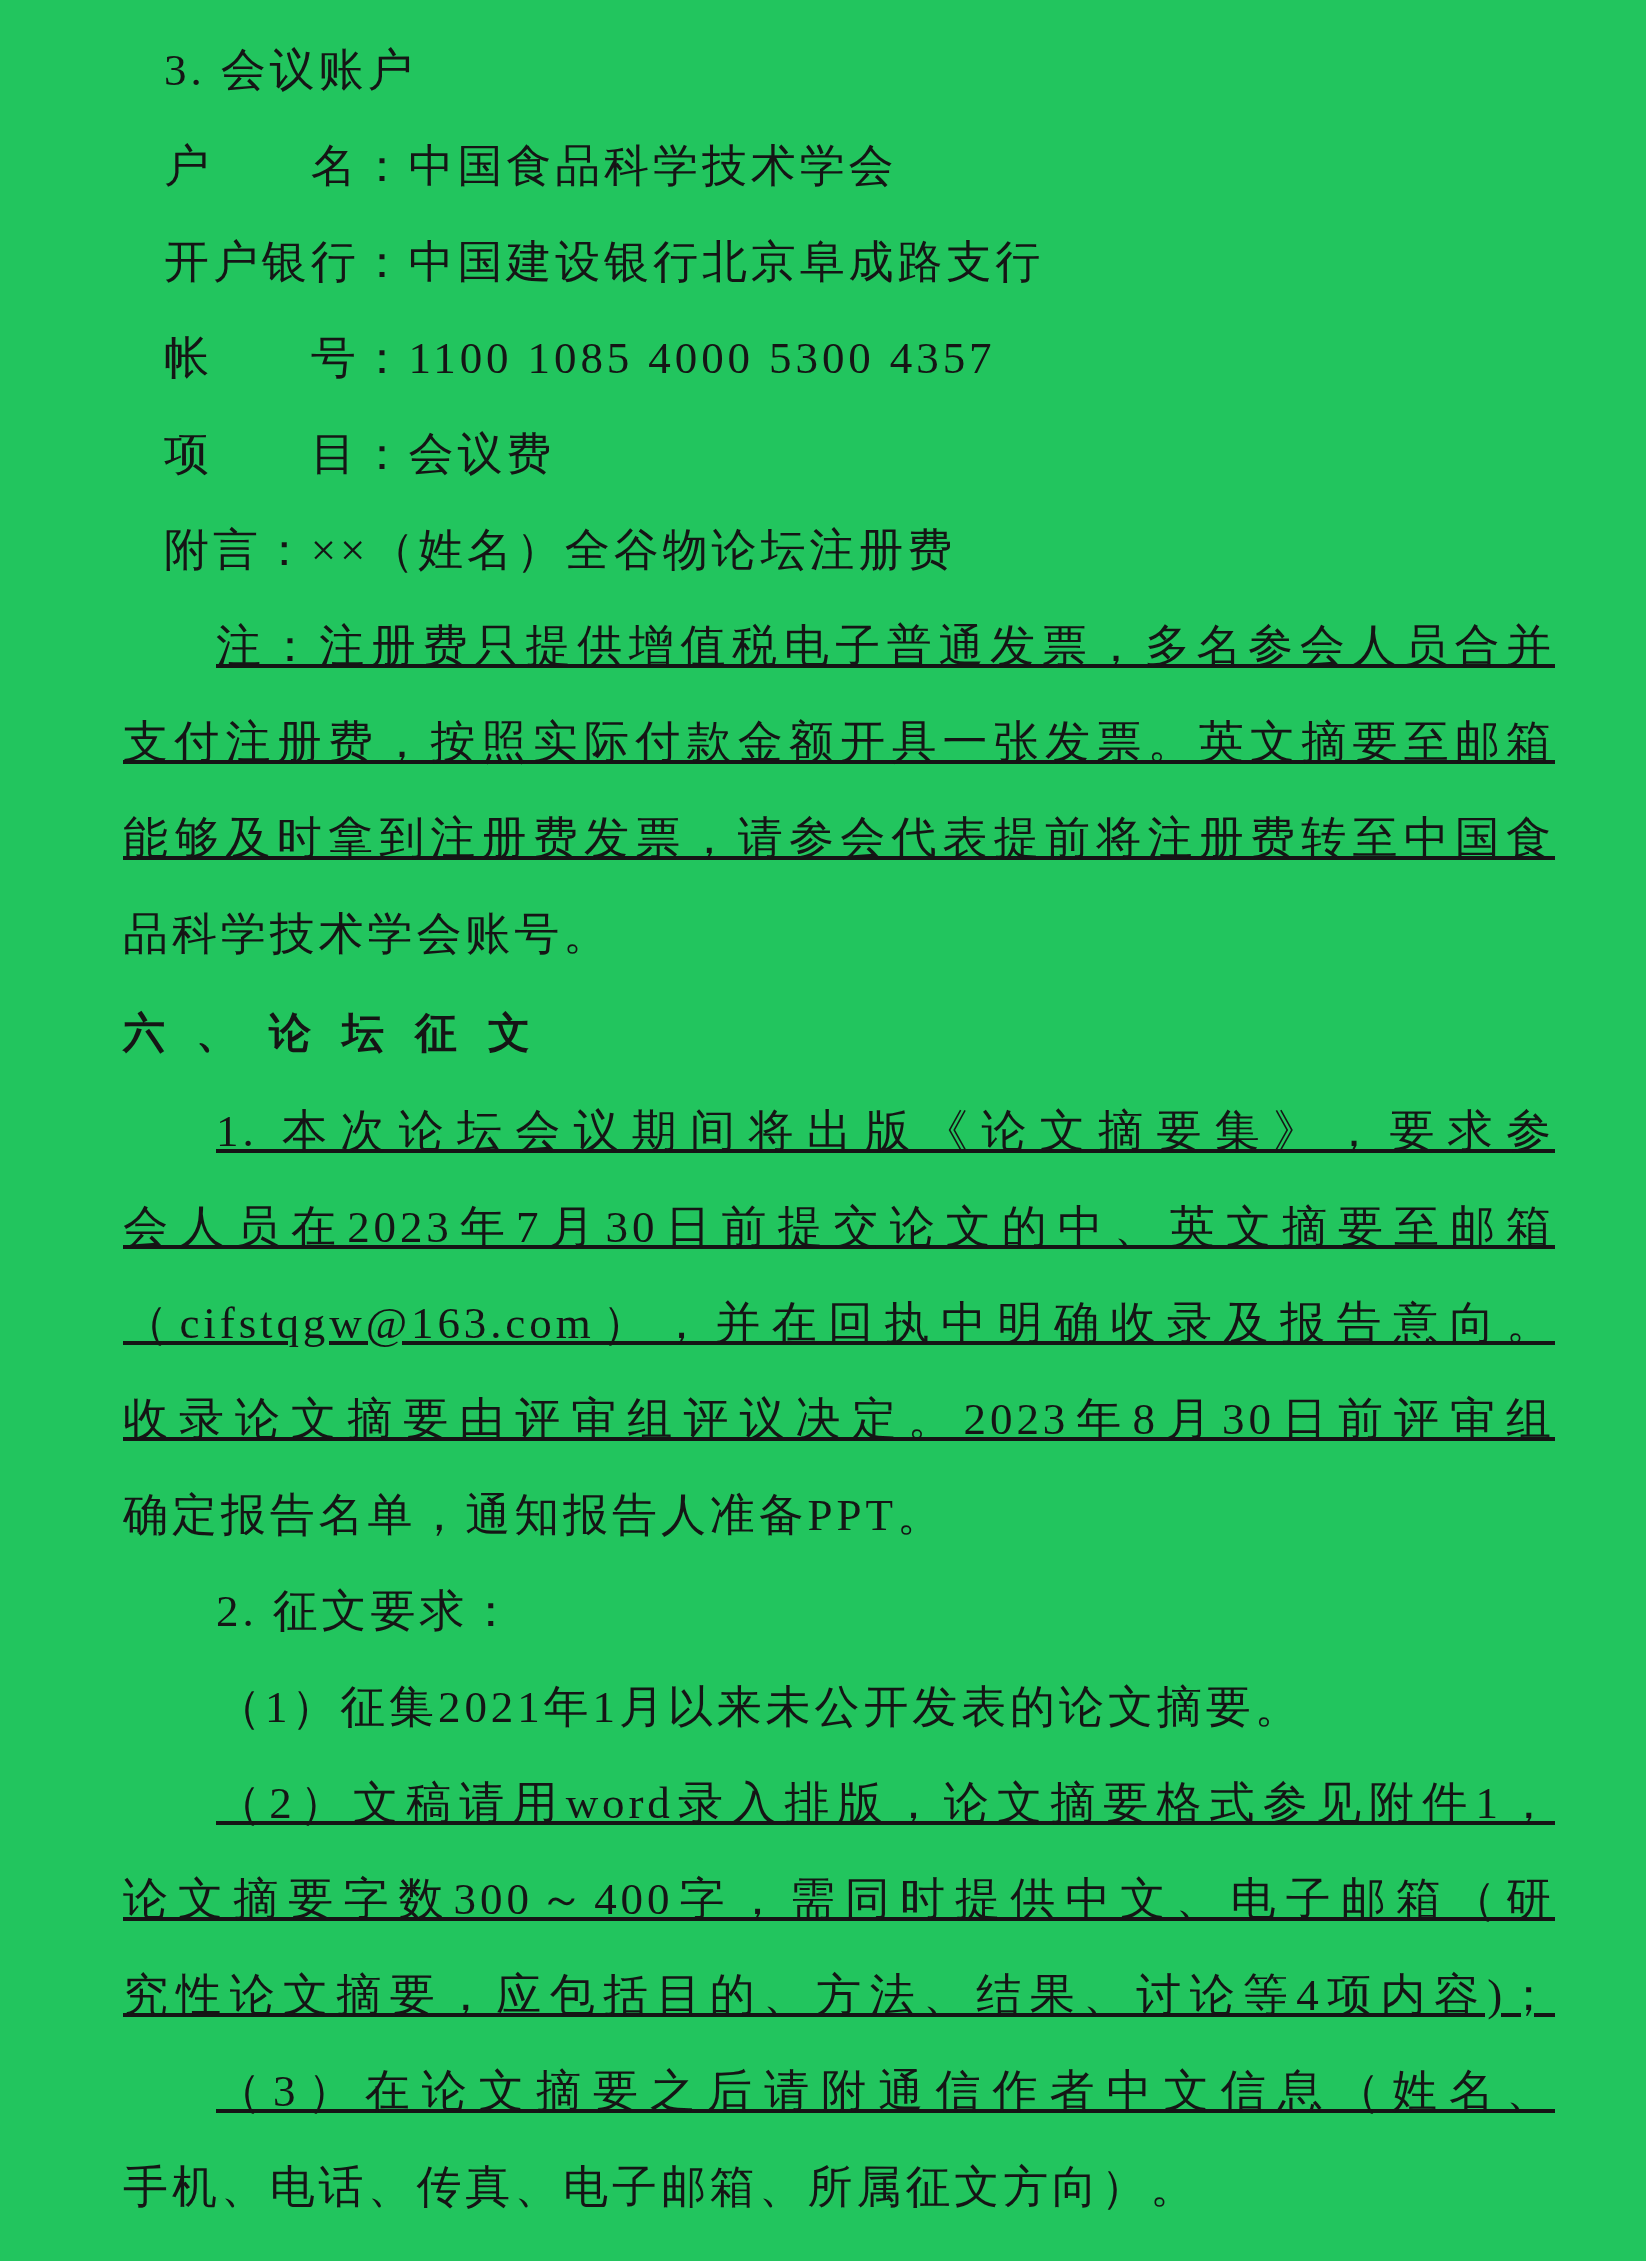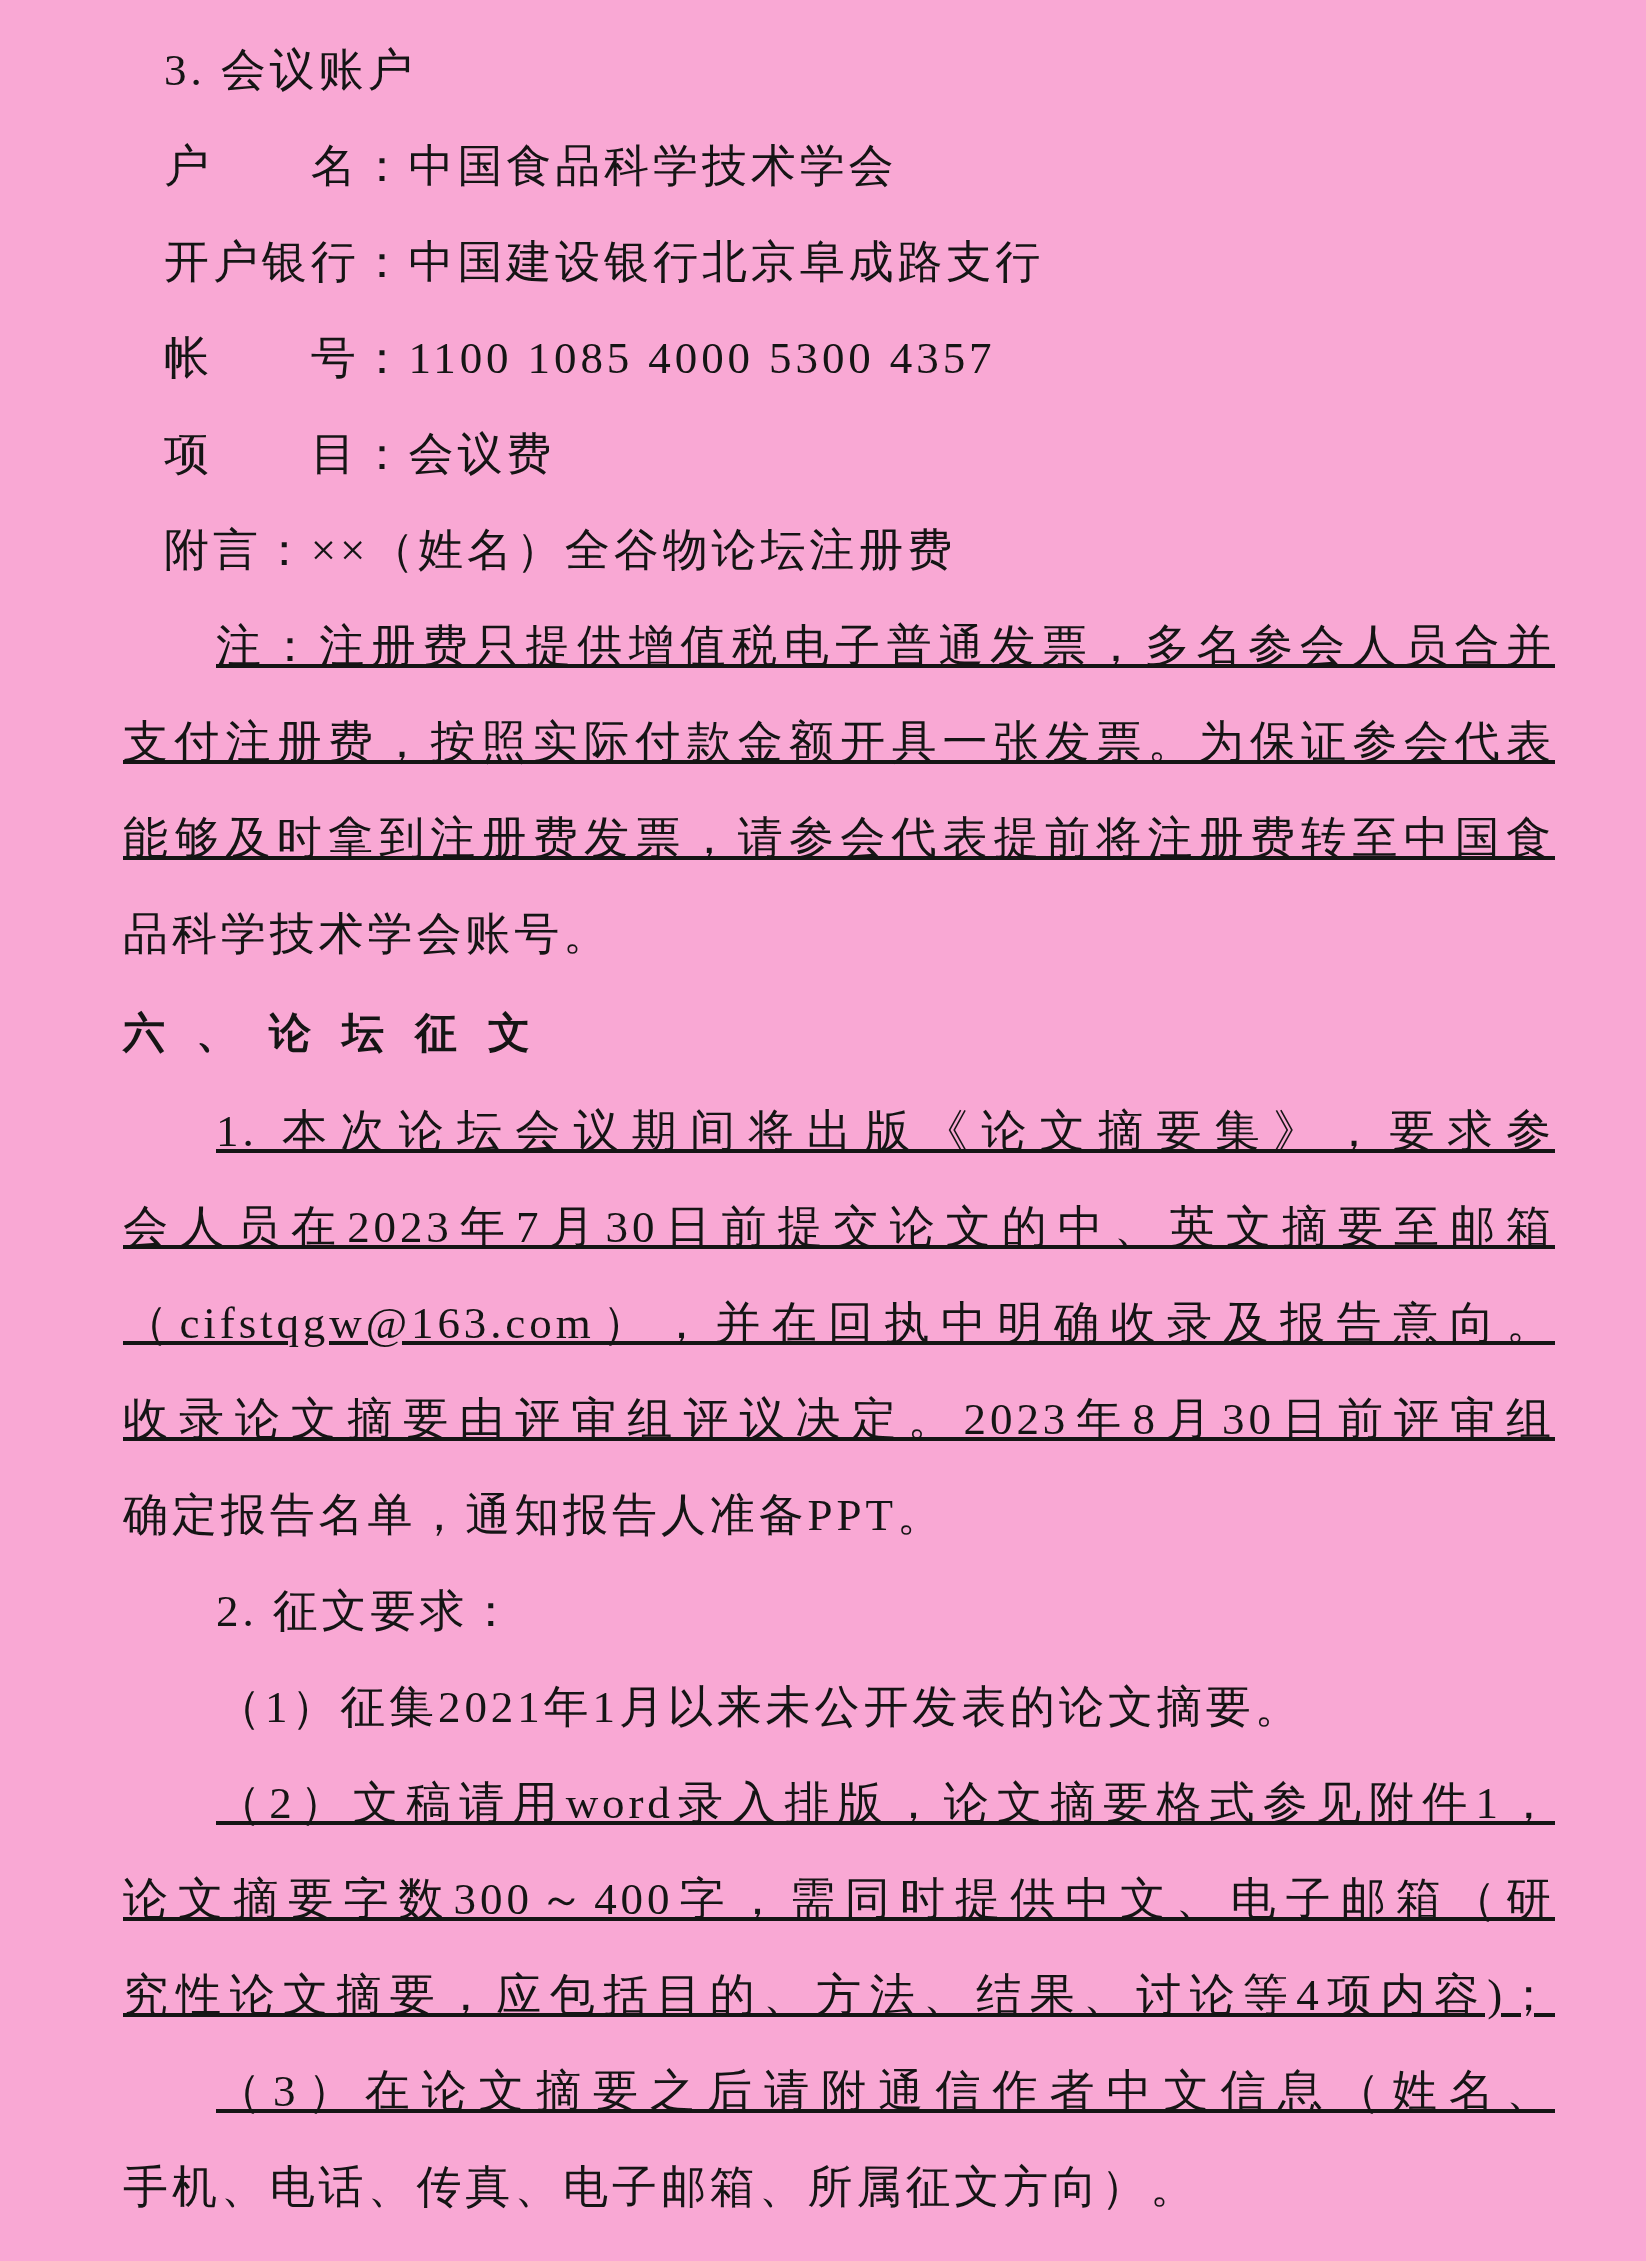--- a/index.html
+++ b/index.html
@@ -7,21 +7,21 @@
       padding: 0;
       background: #e8e8e6;
     }
     .page {
       position: relative;
       box-sizing: border-box;
       width: 1646px;
       height: 2261px;
       margin: 0 auto;
       padding: 22px 91px 0 123px;
-      background: #f9a8d4;
+      background: #22c55e;
       color: #151515;
       font-family: "Liberation Serif", "DejaVu Serif", serif;
       overflow: hidden;
     }
     .line {
       font-size: 45px;
       line-height: 96px;
       letter-spacing: 3.9px;
       text-align: left;
       white-space: pre;
@@ -48,21 +48,21 @@
 
 <div class="page">
   <div id="lines-container">
       <div class="line indent-1">3. 会议账户</div>
       <div class="line indent-1">户　　名：中国食品科学技术学会</div>
       <div class="line indent-1">开户银行：中国建设银行北京阜成路支行</div>
       <div class="line indent-1">帐　　号：1100 1085 4000 5300 4357</div>
       <div class="line indent-1">项　　目：会议费</div>
       <div class="line indent-1">附言：××（姓名）全谷物论坛注册费</div>
       <div class="line indent-2 justify">注：注册费只提供增值税电子普通发票，多名参会人员合并</div>
-      <div class="line justify">支付注册费，按照实际付款金额开具一张发票。为保证参会代表</div>
+      <div class="line justify">支付注册费，按照实际付款金额开具一张发票。英文摘要至邮箱</div>
       <div class="line justify">能够及时拿到注册费发票，请参会代表提前将注册费转至中国食</div>
       <div class="line">品科学技术学会账号。</div>
       <div class="line heading">六、论坛征文</div>
       <div class="line indent-2 justify">1. 本次论坛会议期间将出版《论文摘要集》，要求参</div>
       <div class="line justify">会人员在2023年7月30日前提交论文的中、英文摘要至邮箱</div>
       <div class="line justify">（cifstqgw@163.com），并在回执中明确收录及报告意向。</div>
       <div class="line justify">收录论文摘要由评审组评议决定。2023年8月30日前评审组</div>
       <div class="line">确定报告名单，通知报告人准备PPT。</div>
       <div class="line indent-2">2. 征文要求：</div>
       <div class="line indent-2">（1）征集2021年1月以来未公开发表的论文摘要。</div>

